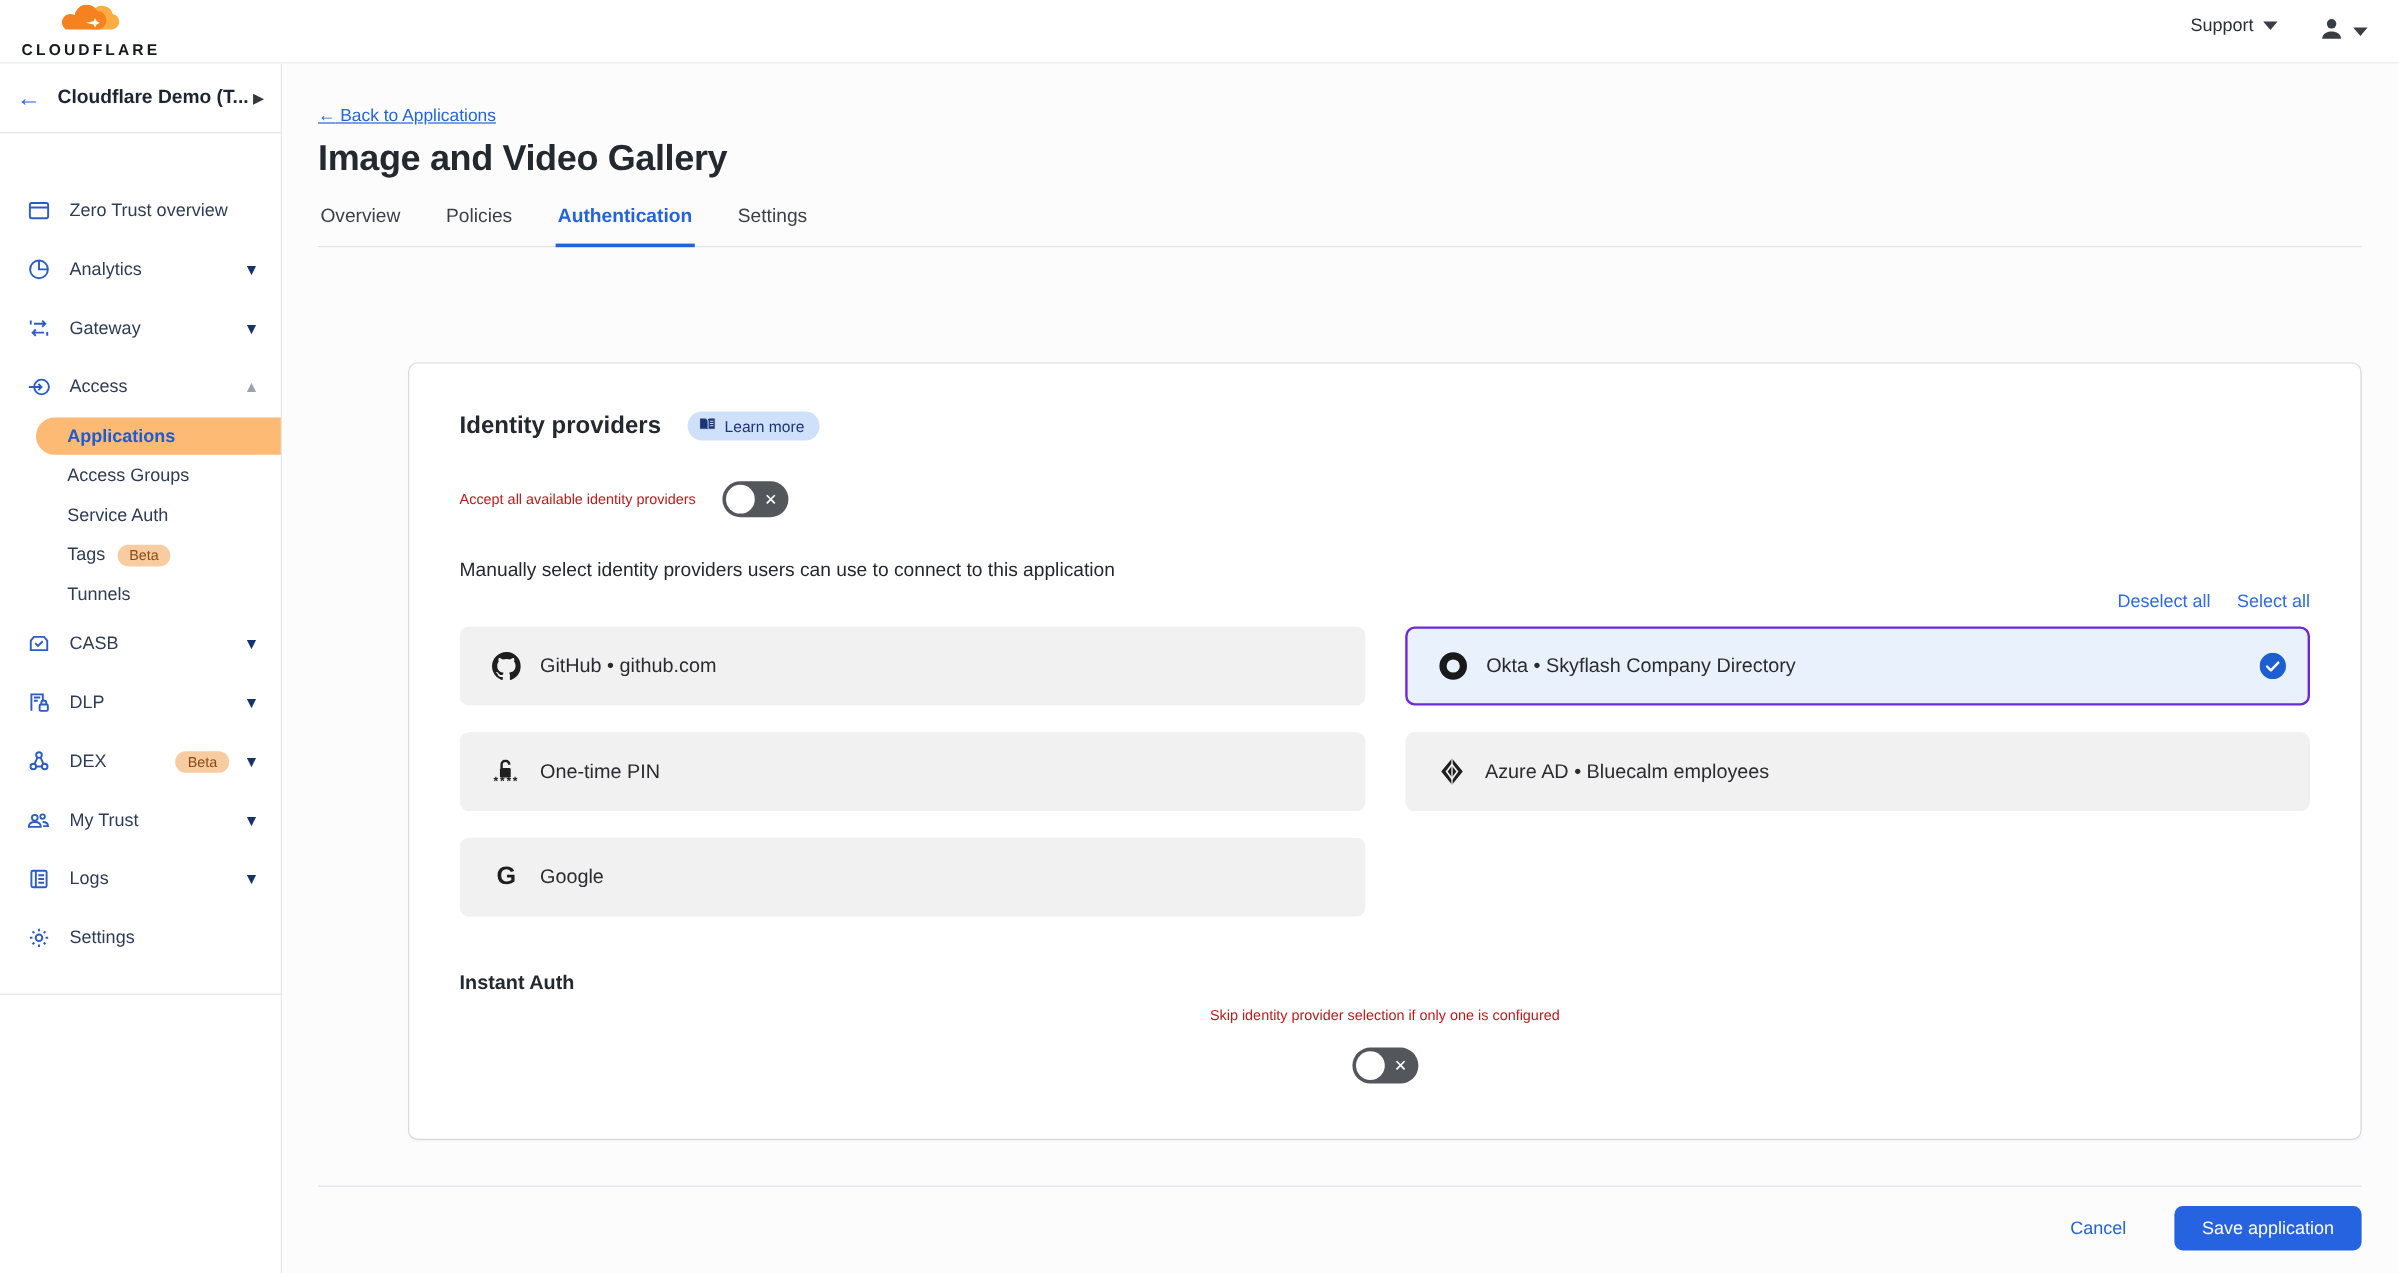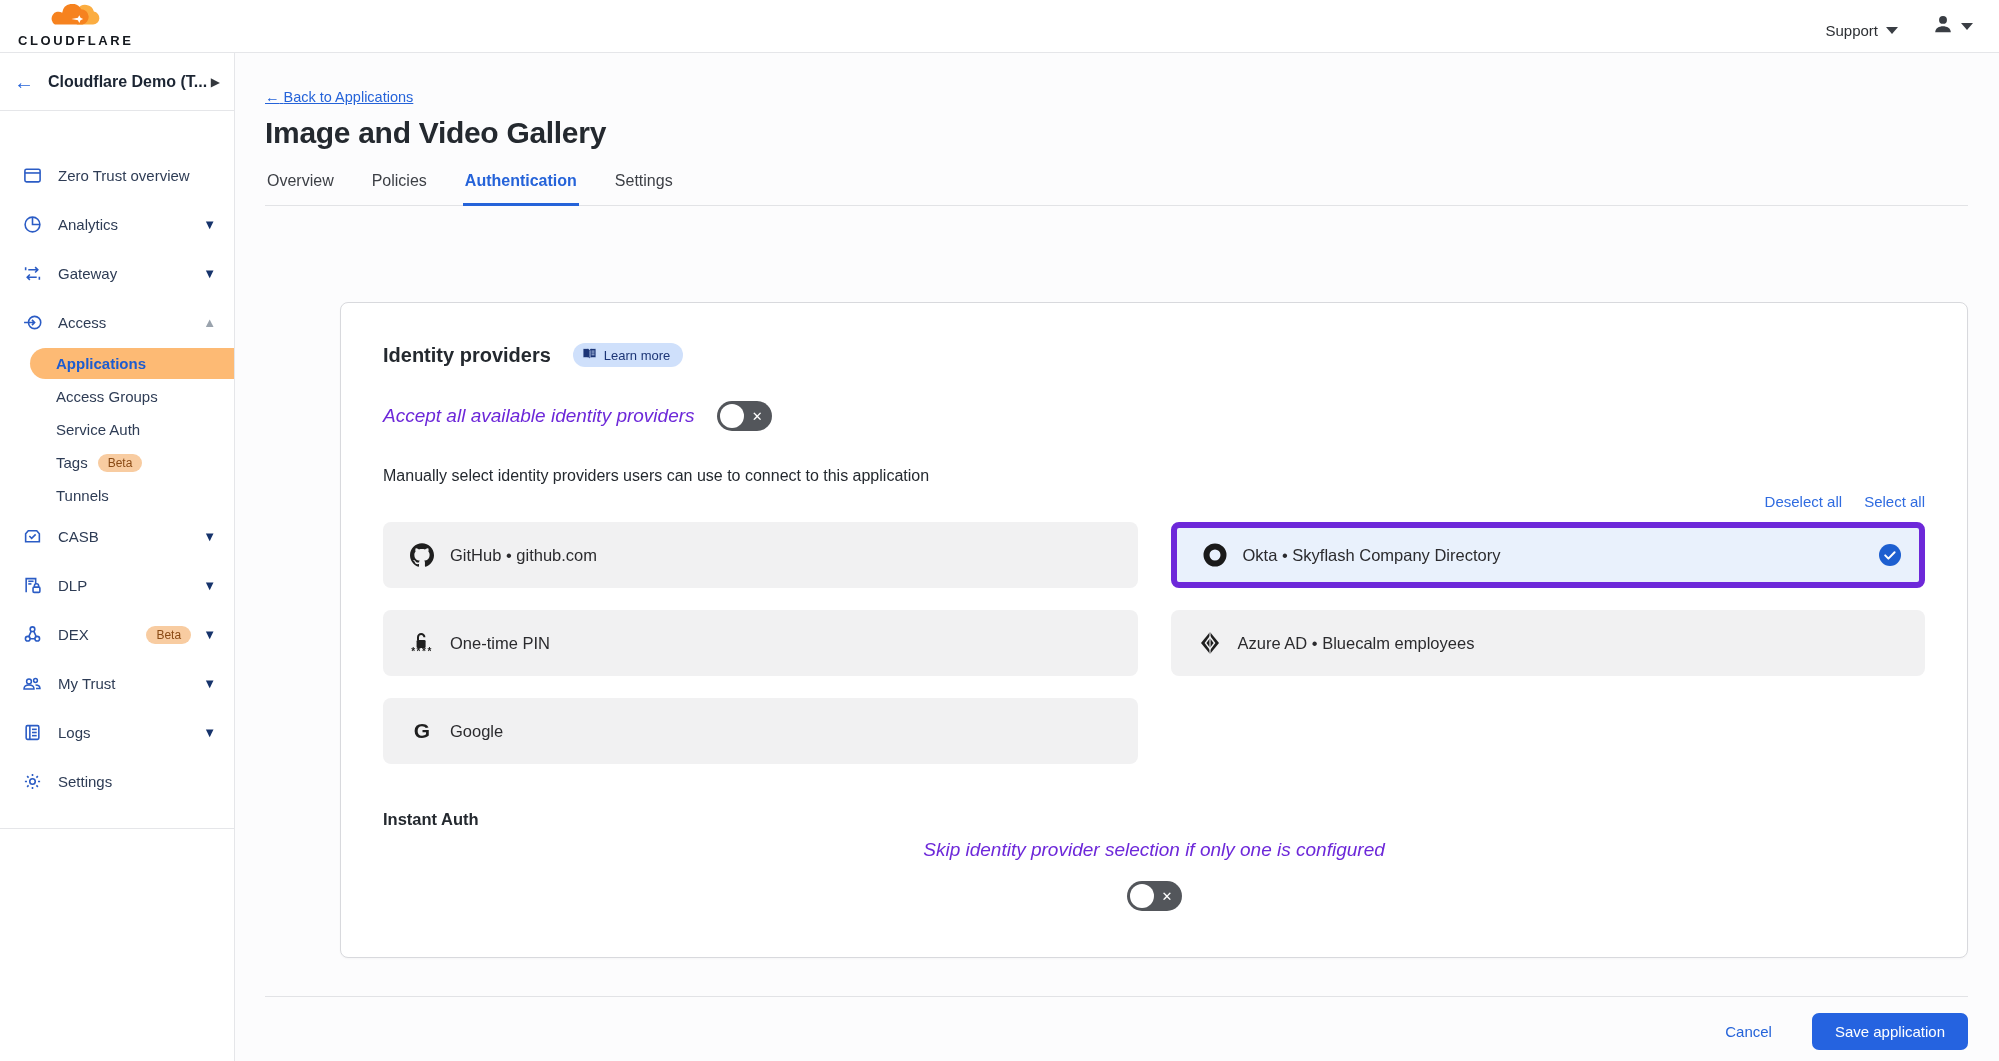--- a/index.html
+++ b/index.html
@@ -4,21 +4,21 @@
 <style>
   * { margin:0; padding:0; box-sizing:border-box; }
   html,body { width:1999px; height:1061px; overflow:hidden; background:#ffffff;
     font-family:"Liberation Sans", sans-serif; color:#24292f; }
 
   
   .topbar { height:53px; background:#fff; border-bottom:1px solid #e5e6e9;
     display:flex; align-items:center; justify-content:space-between; padding:0 26px 0 18px; }
   .brand { display:flex; flex-direction:column; align-items:center; gap:0; cursor:pointer; }
   .brand-word { font-size:13px; font-weight:800; letter-spacing:2.6px; color:#15191f; margin-top:-3px; }
-  .topbar-right { display:flex; align-items:flex-end; gap:34px; }
+  .topbar-right { display:flex; align-items:flex-start; gap:34px; }
   .support { display:flex; align-items:center; gap:8px; font-size:15px; color:#2c2f33; cursor:pointer; }
   .caret-dn { width:0; height:0; border-left:6px solid transparent; border-right:6px solid transparent;
     border-top:7px solid #3a3e44; display:inline-block; }
   .user-menu { display:flex; align-items:center; gap:7px; cursor:pointer; }
 
   
   .app { display:flex; height:1008px; }
 
   
   .sidebar { width:235px; min-width:235px; background:#fff; border-right:1px solid #e5e6e9; }
@@ -49,31 +49,31 @@
   .tab.active { color:#2563d9; font-weight:700; border-bottom-color:#2563d9; }
 
   
   .card { margin:96px 0 0 75px; background:#fff; border:1px solid #d8d9dd; border-radius:8px;
     padding:40px 42px 46px 42px; box-shadow:0 1px 2px rgba(0,0,0,.03); }
   .card-title-row { display:flex; align-items:center; gap:22px; }
   .card-title { font-size:20px; font-weight:700; color:#24292f; }
   .learn-more { display:inline-flex; align-items:center; gap:7px; background:#cfe0fb; color:#1c3576;
     font-size:13px; border-radius:12px; padding:4px 13px 4px 9px; cursor:pointer; }
   .toggle-row { display:flex; align-items:center; gap:22px; margin-top:34px; }
-  .toggle-label { font-size:19px; color:#6d28d9;font-style:italic; }
+  .toggle-label { font-size:12px; color:#b91c1c; }
   .toggle { width:55px; height:30px; border-radius:15px; background:#53565b; position:relative; cursor:pointer; flex:none; }
   .toggle .knob { position:absolute; left:3px; top:3px; width:24px; height:24px; border-radius:50%; background:#fff; }
   .toggle .xmark { position:absolute; right:9px; top:50%; transform:translateY(-50%); color:#fff; font-size:13px; }
   .manual-text { margin-top:36px; font-size:16px; color:#24292f; }
   .select-links { display:flex; justify-content:flex-end; gap:22px; margin-top:8px; }
   .select-links a { font-size:15px; color:#2f6be0; text-decoration:none; cursor:pointer; }
   .tile-grid { display:grid; grid-template-columns:1fr 1fr; column-gap:33px; row-gap:22px; margin-top:12px; }
   .tile { height:66px; background:#f1f1f2; border:1px solid transparent; border-radius:8px;
     display:flex; align-items:center; padding:0 18px 0 24px; cursor:pointer; }
-  .tile.selected { background:#e9f1fc; border:6px solid #6d28d9; }
+  .tile.selected { background:#e9f1fc; border:2px solid #6d28d9; }
   .tile-icon { width:28px; display:flex; flex-direction:column; align-items:center; justify-content:center; margin-right:14px; flex:none; }
   .tile-label { font-size:16.5px; color:#2b2b2e; }
   .tile-check { display:none; margin-left:auto; }
   .tile.selected .tile-check { display:flex; }
   .otp-dots { font-size:10px; letter-spacing:1.5px; color:#1f1f1f; line-height:4px; margin-top:1px; font-weight:700; }
   .google-g { font-size:21px; font-weight:700; color:#1f1f1f; }
   .instant-title { margin-top:46px; font-size:16.5px; font-weight:700; color:#24292f; }
   .instant-row { display:flex; align-items:center; gap:20px; margin-top:10px;flex-direction:column; }
 
   

